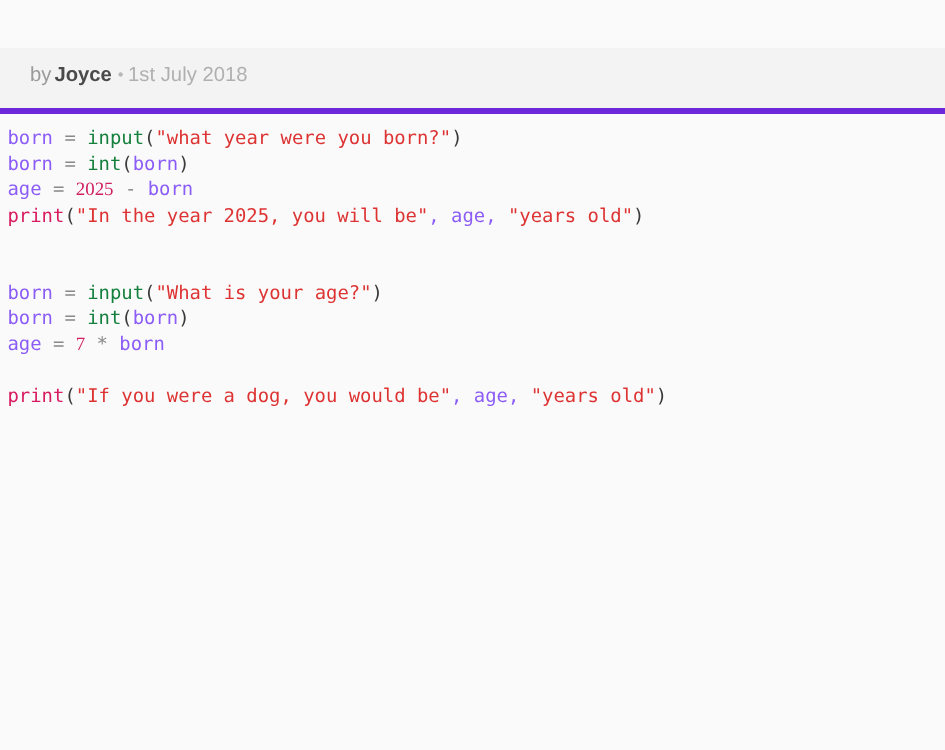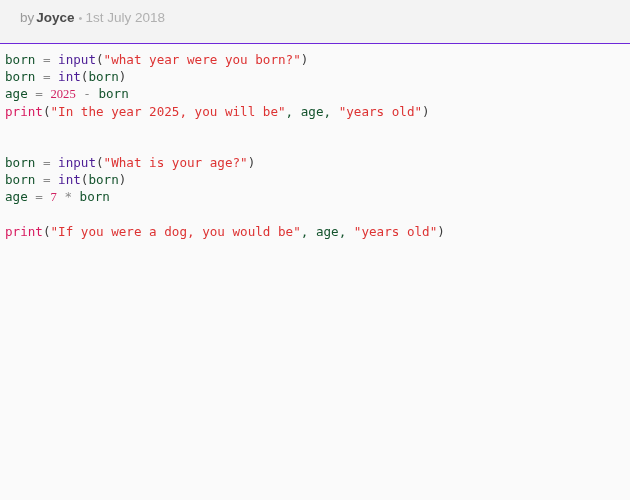--- a/index.html
+++ b/index.html
@@ -11,23 +11,24 @@
     height: 500px;
     background: #fafafa;
     font-family: "Liberation Sans", sans-serif;
     overflow: hidden;
   }
 
   
   .byline-bar {
     height: 44px;
     background: #f3f3f3;
-    border-bottom: 1px solid #6d28d9;
+    border-bottom: 4px solid #6d28d9;
     box-sizing: border-box;
     padding: 10px 0 0 20px;
+    margin-top: 32px;
   }
   .byline {
     font-size: 13.5px;
     line-height: 16px;
     white-space: nowrap;
   }
   .byline-by {
     color: #9a9a9a;
   }
   .byline-author {
@@ -58,22 +59,22 @@
     line-height: 17px;
     color: #3b3b3b;
     white-space: pre;
     tab-size: 4;
   }
   .code-line {
     min-height: 17px;
   }
 
   
-  .tok-plain    { color: #14532d; }
-  .tok-builtin  { color: #4c1d95; }
+  .tok-plain    { color: #8b5cf6; }
+  .tok-builtin  { color: #15803d; }
   .tok-string   { color: #dd3333; }
   .tok-number   { color: #d02060; font-family: Liberation Serif, serif; }
   .tok-func     { color: #d81b60; }
   .tok-punct    { color: #3b3b3b; }
   .tok-op       { color: #8a8a8a; }
 </style>
 </head>
 <body>
 
 <div class="byline-bar">

